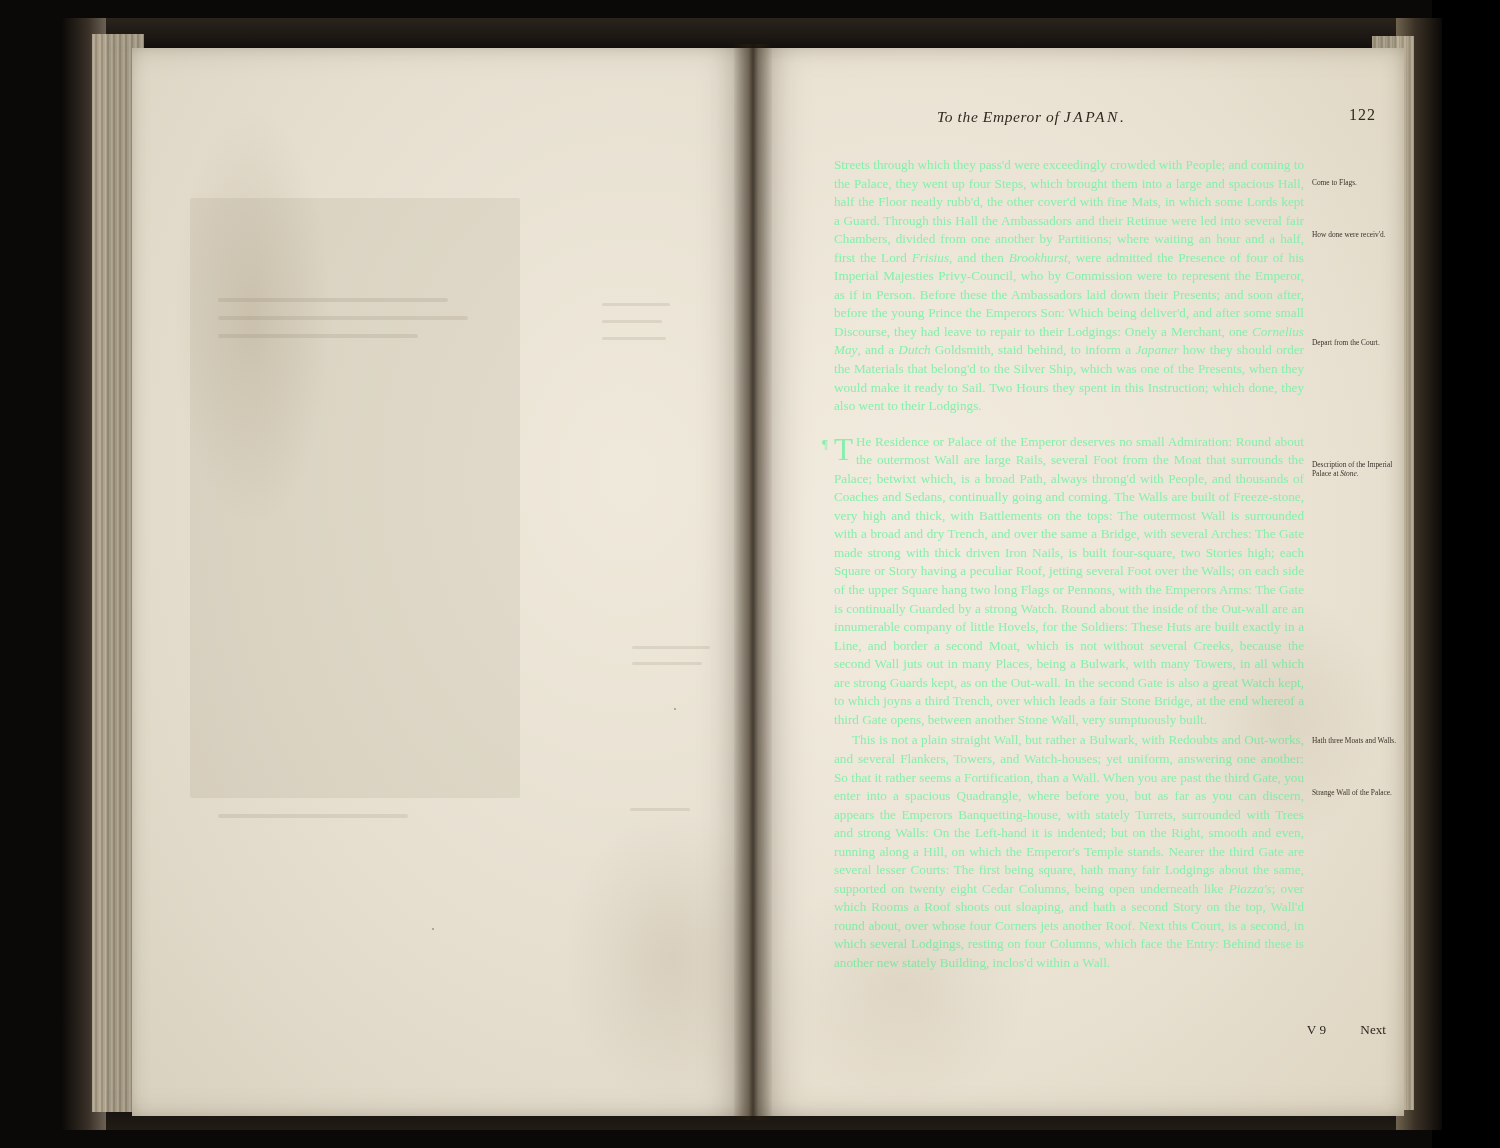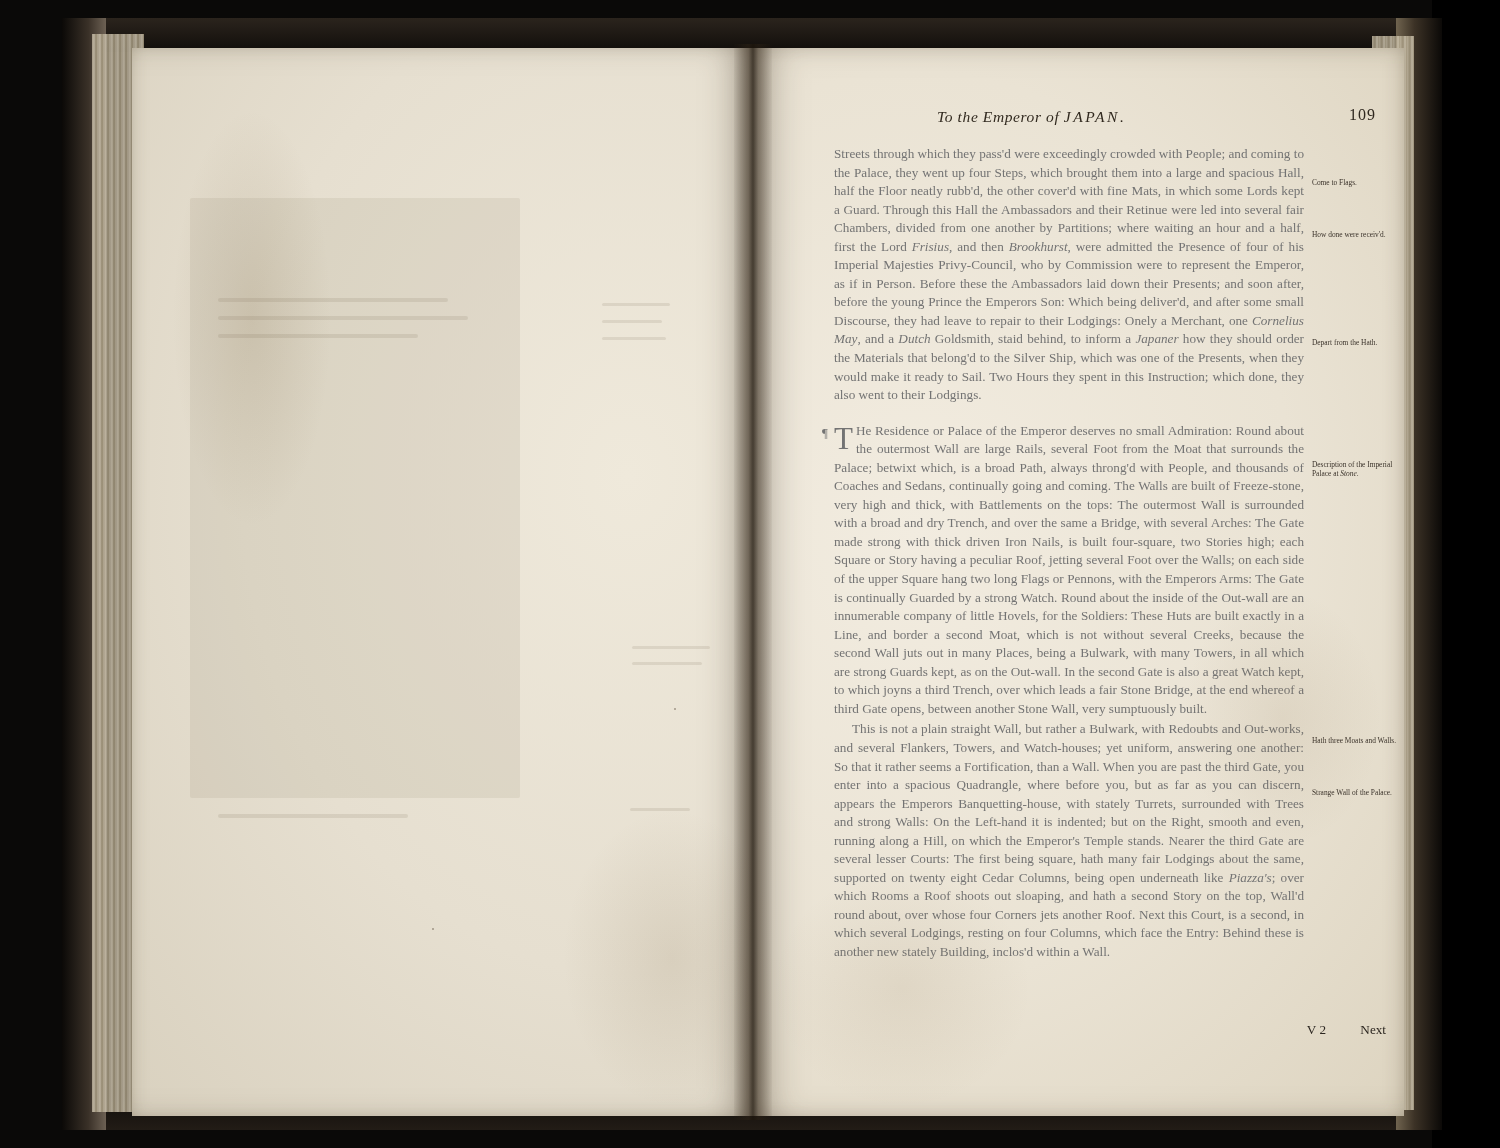--- a/index.html
+++ b/index.html
@@ -144,26 +144,26 @@
     right: 28px;
     top: 58px;
     font-size: 16px;
     letter-spacing: 1px;
     color: #2f281f;
   }
 
   .textblock {
     position: absolute;
     left: 82px;
-    top: 97px;
+    top: 108px;
     width: 470px;
     font-size: 13.2px;
     line-height: 18.55px;
     text-align: justify;
-    color: #737373;
+    color: #86efac;
   }
   .textblock p {
     margin: 0;
   }
   .para-indent { text-indent: 18px; }
   .gap { height: 17px; }
 
   i, .it { font-style: italic; }
 
   
@@ -268,46 +268,46 @@
     </div>
 
     <div class="leaf leaf-right"></div>
 
     <div class="page-right">
 
       <div class="running-head">
         <span>To the Emperor of </span><span class="caps">JAPAN.</span>
       </div>
 
-      <div class="folio">109</div>
+      <div class="folio">122</div>
 
       <div class="textblock">
         <p>Streets through which they pass'd were exceedingly crowded with People; and coming to the Palace, they went up four Steps, which brought them into a large and spacious Hall, half the Floor neatly rubb'd, the other cover'd with fine Mats, in which some Lords kept a Guard. Through this Hall the Ambassadors and their Retinue were led into several fair Chambers, divided from one another by Partitions; where waiting an hour and a half, first the Lord <i>Frisius</i>, and then <i>Brookhurst</i>, were admitted the Presence of four of his Imperial Majesties Privy-Council, who by Commission were to represent the Emperor, as if in Person. Before these the Ambassadors laid down their Presents; and soon after, before the young Prince the Emperors Son: Which being deliver'd, and after some small Discourse, they had leave to repair to their Lodgings: Onely a Merchant, one <i>Cornelius May</i>, and a <i>Dutch</i> Goldsmith, staid behind, to inform a <i>Japaner</i> how they should order the Materials that belong'd to the Silver Ship, which was one of the Presents, when they would make it ready to Sail. Two Hours they spent in this Instruction; which done, they also went to their Lodgings.</p>
 
         <div class="gap"></div>
 
         <p class="dropcap-para">
           <span class="pilcrow">¶</span>
           <span class="dropcap">T</span>
           <span>He Residence or Palace of the Emperor deserves no small Admiration: Round about the outermost Wall are large Rails, several Foot from the Moat that surrounds the Palace; betwixt which, is a broad Path, always throng'd with People, and thousands of Coaches and Sedans, continually going and coming. The Walls are built of Freeze-stone, very high and thick, with Battlements on the tops: The outermost Wall is surrounded with a broad and dry Trench, and over the same a Bridge, with several Arches: The Gate made strong with thick driven Iron Nails, is built four-square, two Stories high; each Square or Story having a peculiar Roof, jetting several Foot over the Walls; on each side of the upper Square hang two long Flags or Pennons, with the Emperors Arms: The Gate is continually Guarded by a strong Watch. Round about the inside of the Out-wall are an innumerable company of little Hovels, for the Soldiers: These Huts are built exactly in a Line, and border a second Moat, which is not without several Creeks, because the second Wall juts out in many Places, being a Bulwark, with many Towers, in all which are strong Guards kept, as on the Out-wall. In the second Gate is also a great Watch kept, to which joyns a third Trench, over which leads a fair Stone Bridge, at the end whereof a third Gate opens, between another Stone Wall, very sumptuously built.</span>
         </p>
 
         <p class="para-indent" style="margin-top:2px;">This is not a plain straight Wall, but rather a Bulwark, with Redoubts and Out-works, and several Flankers, Towers, and Watch-houses; yet uniform, answering one another: So that it rather seems a Fortification, than a Wall. When you are past the third Gate, you enter into a spacious Quadrangle, where before you, but as far as you can discern, appears the Emperors Banquetting-house, with stately Turrets, surrounded with Trees and strong Walls: On the Left-hand it is indented; but on the Right, smooth and even, running along a Hill, on which the Emperor's Temple stands. Nearer the third Gate are several lesser Courts: The first being square, hath many fair Lodgings about the same, supported on twenty eight Cedar Columns, being open underneath like <i>Piazza's</i>; over which Rooms a Roof shoots out sloaping, and hath a second Story on the top, Wall'd round about, over whose four Corners jets another Roof. Next this Court, is a second, in which several Lodgings, resting on four Columns, which face the Entry: Behind these is another new stately Building, inclos'd within a Wall.</p>
       </div>
 
       <div class="marginalia">
         <div class="note" style="top:26px;">Come to Flags.</div>
         <div class="note" style="top:78px;">How done were receiv'd.</div>
-        <div class="note" style="top:186px;">Depart from the Hath.</div>
+        <div class="note" style="top:186px;">Depart from the Court.</div>
         <div class="note" style="top:308px;">Description of the Imperial Palace at <i>Stone</i>.</div>
         <div class="note" style="top:584px;">Hath three Moats and Walls.</div>
         <div class="note" style="top:636px;">Strange Wall of the Palace.</div>
       </div>
 
-      <div class="sig">V 2</div>
+      <div class="sig">V 9</div>
       <div class="catchword">Next</div>
 
       <div class="stain" style="left:20px; top:820px; width:260px; height:240px; background:radial-gradient(ellipse, rgba(125,100,62,.10), rgba(125,100,62,0) 70%);"></div>
       <div class="stain" style="left:430px; top:540px; width:200px; height:260px; background:radial-gradient(ellipse, rgba(125,100,62,.10), rgba(125,100,62,0) 70%);"></div>
     </div>
 
     <div class="gutter"></div>
   </div>
 
 </div>

